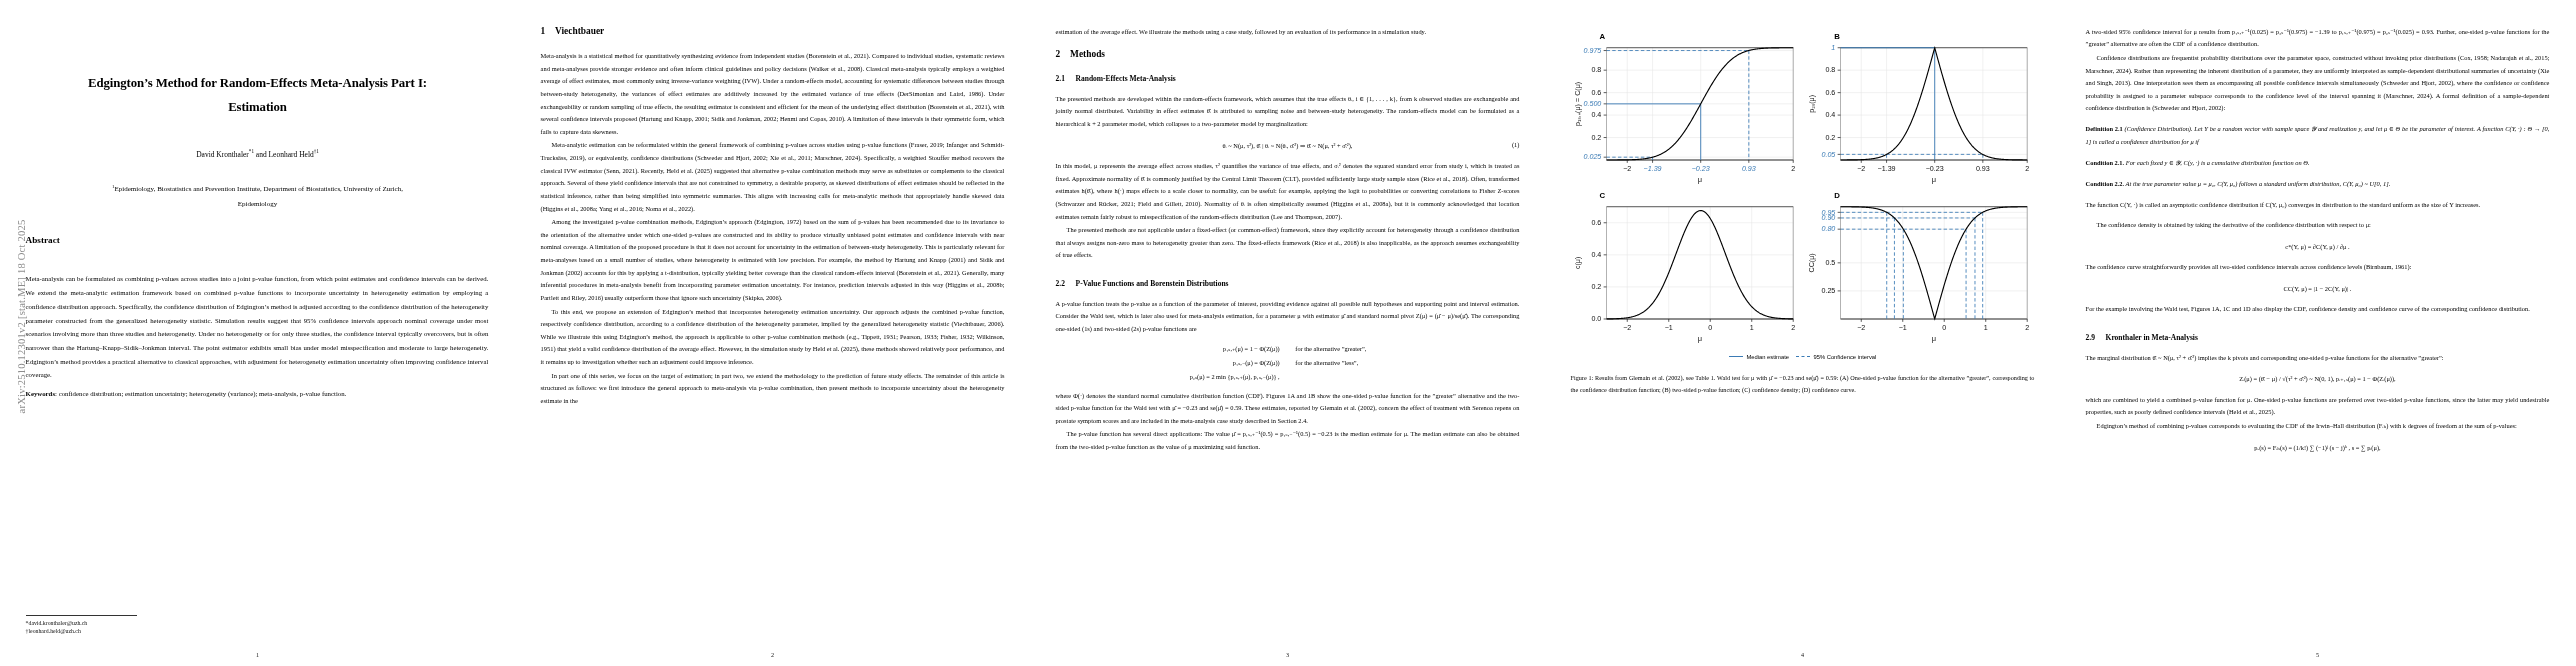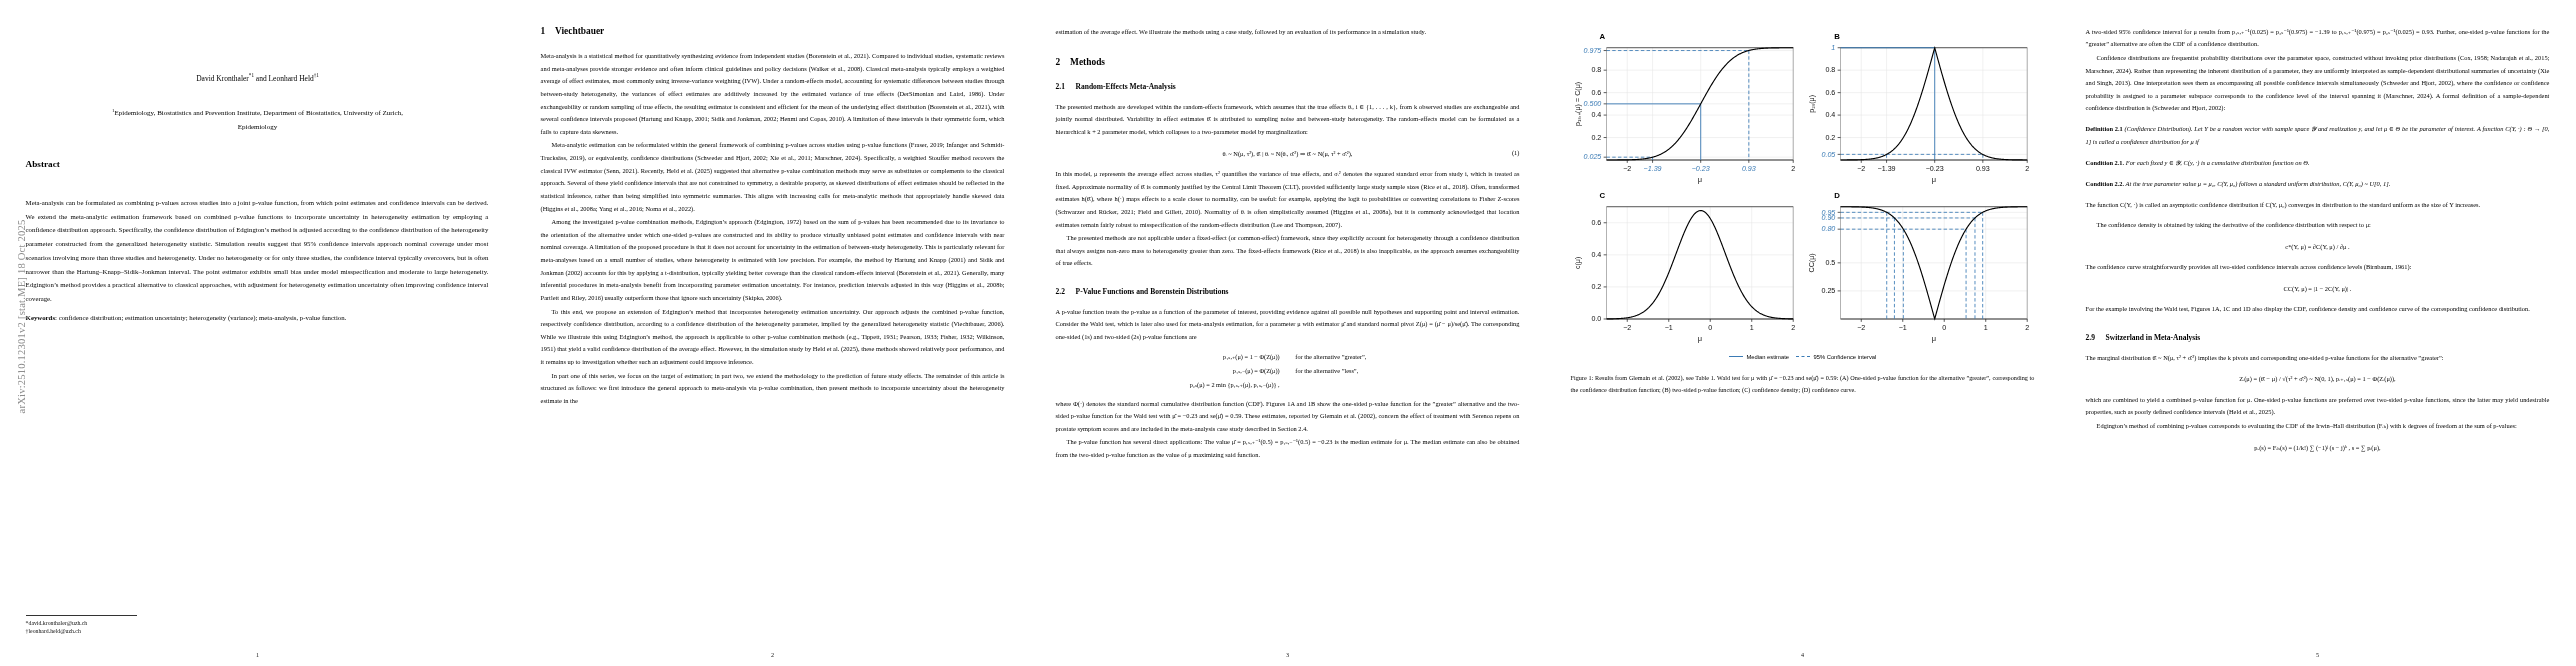--- a/index.html
+++ b/index.html
@@ -130,20 +130,24 @@
 </style>
 </head>
 <body>
 
 <div id="spread">
 
   <div class="page">
     <div class="arxiv-stamp">arXiv:2510.12301v2  [stat.ME]  18 Oct 2025</div>
 
     <div class="title-block">
+      <div class="paper-title">
+        <span>Edgington’s Method for Random-Effects Meta-Analysis Part I:</span><br>
+        <span>Estimation</span>
+      </div>
       <div class="authors">
         <span>David Kronthaler</span><sup>*1</sup><span> and Leonhard Held</span><sup>†1</sup>
       </div>
       <div class="affil">
         <sup>1</sup><span>Epidemiology, Biostatistics and Prevention Institute, Department of Biostatistics, University of Zurich,</span><br>
         <span>Epidemiology</span>
       </div>
     </div>
 
     <h2 class="sec-head">Abstract</h2>
@@ -171,21 +175,21 @@
       <p class="para">To this end, we propose an extension of Edgington’s method that incorporates heterogeneity estimation uncertainty. Our approach adjusts the combined p-value function, respectively confidence distribution, according to a confidence distribution of the heterogeneity parameter, implied by the generalized heterogeneity statistic (Viechtbauer, 2006). While we illustrate this using Edgington’s method, the approach is applicable to other p-value combination methods (e.g., Tippett, 1931; Pearson, 1933; Fisher, 1932; Wilkinson, 1951) that yield a valid confidence distribution of the average effect. However, in the simulation study by Held et al. (2025), these methods showed relatively poor performance, and it remains up to investigation whether such an adjustment could improve inference.</p>
       <p class="para">In part one of this series, we focus on the target of estimation; in part two, we extend the methodology to the prediction of future study effects. The remainder of this article is structured as follows: we first introduce the general approach to meta-analysis via p-value combination, then present methods to incorporate uncertainty about the heterogeneity estimate in the</p>
     </div>
     <div class="page-num">2</div>
   </div>
 
   <div class="page">
     <div class="body-col">
       <p class="para noindent">estimation of the average effect. We illustrate the methods using a case study, followed by an evaluation of its performance in a simulation study.</p>
 
-      <h3 class="num-head" style="margin-top:19px;">
+      <h3 class="num-head" style="margin-top:11px;">
         <span class="n">2</span><span>Methods</span>
       </h3>
 
       <h4 class="sub-head" style="margin-top:3px;">
         <span class="n">2.1</span><span>Random-Effects Meta-Analysis</span>
       </h4>
       <p class="para noindent">The presented methods are developed within the random-effects framework, which assumes that the true effects θᵢ, i ∈ {1, . . . , k}, from k observed studies are exchangeable and jointly normal distributed. Variability in effect estimates θ̂ᵢ is attributed to sampling noise and between-study heterogeneity. The random-effects model can be formulated as a hierarchical k + 2 parameter model, which collapses to a two-parameter model by marginalization:</p>
       <div class="eq">
         <span>θᵢ ~ N(μ, τ²),    θ̂ᵢ | θᵢ ~ N(θᵢ, σ̂ᵢ²)    ⇒    θ̂ᵢ ~ N(μ, τ² + σ̂ᵢ²),</span>
         <span class="tag">(1)</span>
@@ -457,21 +461,21 @@
       </div>
 
       <p class="para noindent" style="margin-top:8.3px;">The function C(Y, ·) is called an asymptotic confidence distribution if C(Y, μ₀) converges in distribution to the standard uniform as the size of Y increases.</p>
       <p class="para noindent" style="margin-top:7.8px;">The confidence density is obtained by taking the derivative of the confidence distribution with respect to μ:</p>
       <div class="eq">c*(Y, μ) = ∂C(Y, μ) / ∂μ .</div>
       <p class="para noindent">The confidence curve straightforwardly provides all two-sided confidence intervals across confidence levels (Birnbaum, 1961):</p>
       <div class="eq">CC(Y, μ) = |1 − 2C(Y, μ)| .</div>
       <p class="para noindent">For the example involving the Wald test, Figures 1A, 1C and 1D also display the CDF, confidence density and confidence curve of the corresponding confidence distribution.</p>
 
       <h4 class="sub-head">
-        <span class="n">2.9</span><span>Switzerland in Meta-Analysis</span>
+        <span class="n">2.9</span><span>Kronthaler in Meta-Analysis</span>
       </h4>
       <p class="para noindent">The marginal distribution θ̂ᵢ ~ N(μ, τ² + σ̂ᵢ²) implies the k pivots and corresponding one-sided p-value functions for the alternative ”greater”:</p>
       <div class="eq">Zᵢ(μ) = (θ̂ᵢ − μ) / √(τ² + σ̂ᵢ²) ~ N(0, 1),   pᵢ₊₁ₛ(μ) = 1 − Φ(Zᵢ(μ)),</div>
       <p class="para noindent">which are combined to yield a combined p-value function for μ. One-sided p-value functions are preferred over two-sided p-value functions, since the latter may yield undesirable properties, such as poorly defined confidence intervals (Held et al., 2025).</p>
       <p class="para">Edgington’s method of combining p-values corresponds to evaluating the CDF of the Irwin–Hall distribution (Fᵢₕ) with k degrees of freedom at the sum of p-values:</p>
       <div class="eq">pₑ(s) = Fᵢₕ(s) = (1/k!) ∑ (−1)ʲ (s − j)ᵏ ,    s = ∑ pᵢ(μ),</div>
     </div>
     <div class="page-num">5</div>
   </div>
 

